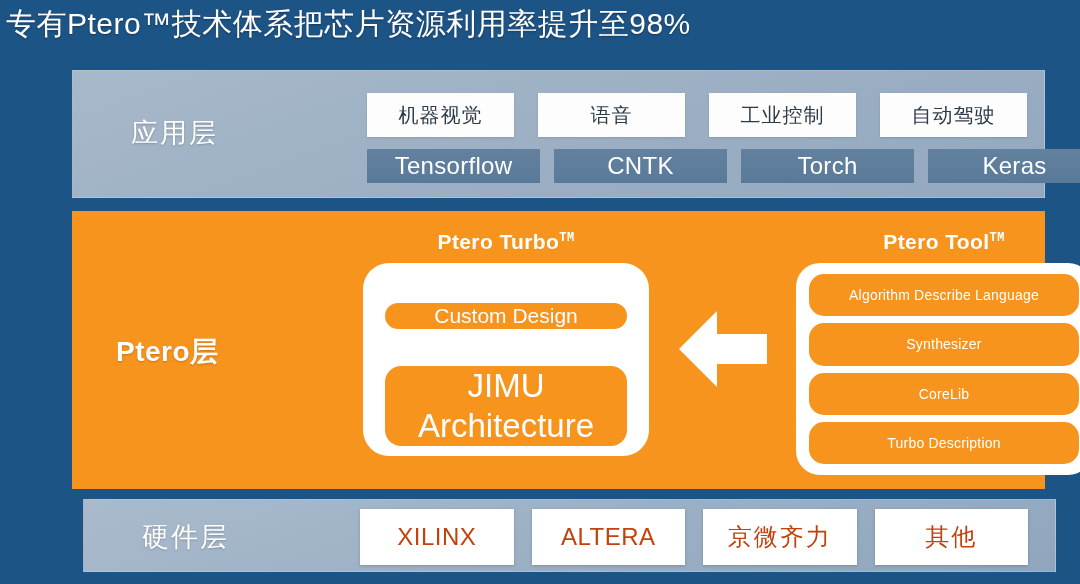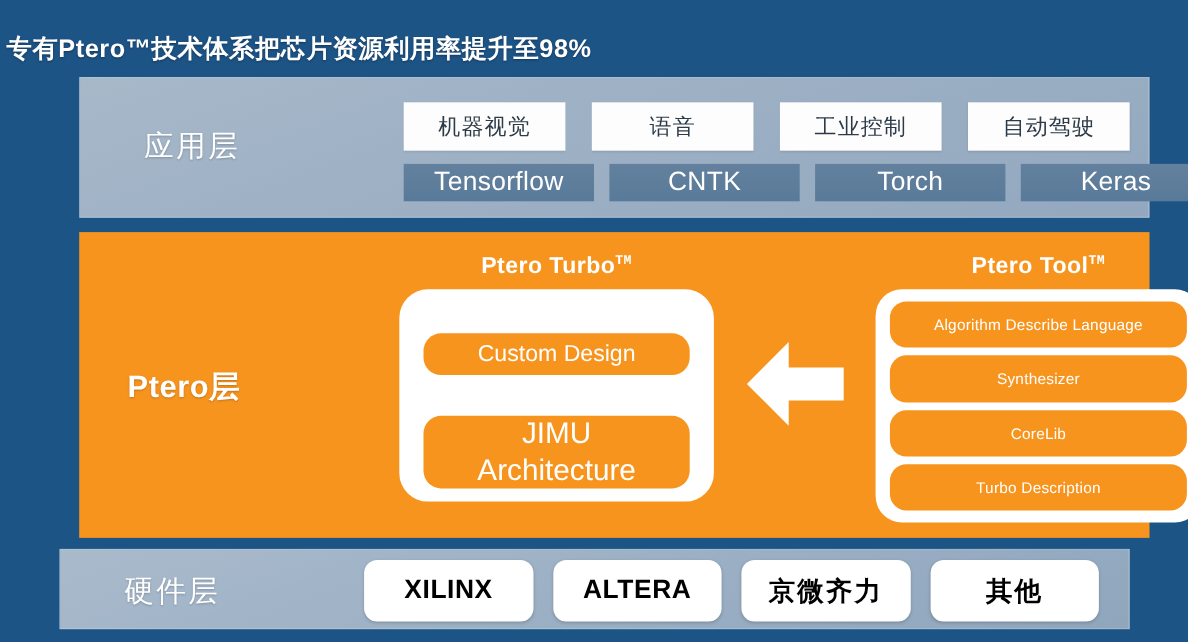--- a/index.html
+++ b/index.html
@@ -15,26 +15,26 @@
     width:1080px; height:584px;
     background:
       radial-gradient(ellipse 900px 420px at 62% 8%, rgba(104,140,178,0.95) 0%, rgba(70,106,146,0.55) 45%, rgba(30,76,124,0) 78%),
       linear-gradient(150deg, #4a6e93 0%, #3e6displaced 0%, #33608f 26%, #22568a 55%, #1a4e80 78%, #174a78 100%);
     background-color:#1d5486;
   }
 
   
   .title{
     position:absolute;
-    left:6px; top:20px;
+    left:6px; top:0;
     width:900px; height:48px;
     display:flex; align-items:center;
     color:#ffffff;
-    font-size:23px;
-    font-weight:bold;
+    font-size:30px;
+    font-weight:normal;
     letter-spacing:0.5px;
     white-space:nowrap;
     text-shadow:0 1px 2px rgba(0,0,0,0.35);
   }
 
   
   .app-panel{
     position:absolute;
     left:72px; top:70px;
     width:973px; height:128px;
@@ -123,21 +123,21 @@
   .turbo-pill{
     background:#f7941e;
     border-radius:16px;
     display:flex; align-items:center; justify-content:center;
     color:#ffffff;
     text-align:center;
     line-height:1.22;
     margin-top:28px;
   }
   .turbo-pill.small{ height:52px; font-size:21px; }
-  .turbo-pill.big{ flex:1; font-size:27px; }
+  .turbo-pill.big{ flex:1; font-size:33px; }
 
   
   .arrow{
     position:absolute;
     left:605px; top:97px;
     width:92px; height:82px;
   }
 
   
   .tool-heading{ left:724px; top:19px; width:296px; text-align:center; }
@@ -158,41 +158,41 @@
     display:flex; align-items:center; justify-content:center;
     color:#ffffff;
     font-size:14px;
     font-weight:normal;
     letter-spacing:0.2px;
   }
 
   
   .hw-panel{
     position:absolute;
-    left:54px; top:499px;
+    left:83px; top:499px;
     width:973px; height:73px;
     background:linear-gradient(160deg,#a9bacb 0%,#9cb0c5 50%,#8fa6bd 100%);
     border:1px solid rgba(255,255,255,0.15);
   }
   .hw-panel .layer-label{ left:58px; top:19px; }
 
   .hw-row{
     position:absolute;
     left:276px; top:9px;
     width:668px; height:56px;
     display:flex; gap:18px;
   }
   .hw-box{
     flex:1;
     background:#ffffff;
-    border-radius:12px;
-    display:flex; align-items:center; justify-content:center;
-    color:#000000;
+    border-radius:0;
+    display:flex; align-items:center; justify-content:center;
+    color:#c2410c;
     font-size:24px;
-    font-weight:bold;
+    font-weight:normal;
     letter-spacing:0.5px;
     box-shadow:0 1px 3px rgba(0,0,0,0.18);
   }
   .hw-box.cjk{ letter-spacing:2px; }
 </style>
 </head>
 <body>
 
 <div id="stage">
 

